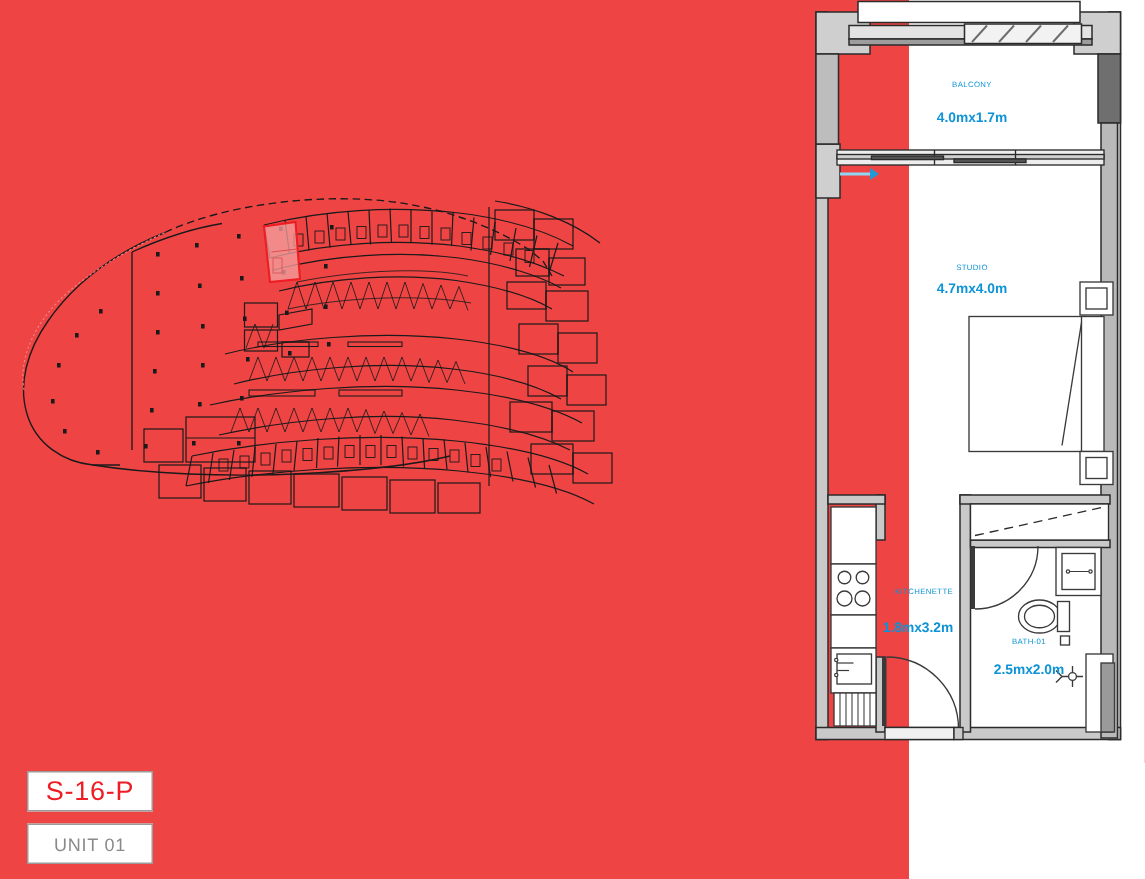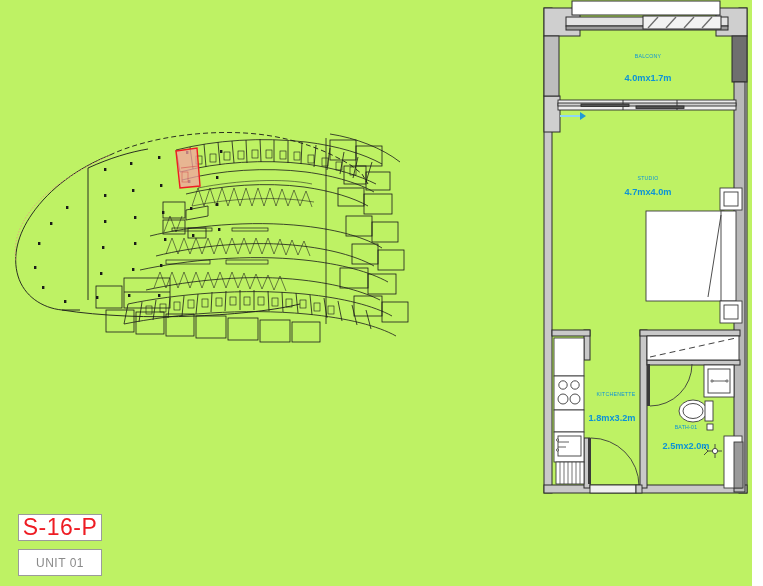--- a/index.html
+++ b/index.html
@@ -2,21 +2,21 @@
 <html><head>
 <meta charset="utf-8">
 <title>Unit Floor Plan</title>
 <style>
   html,body{margin:0;padding:0;background:#ffffff;}
   body{
     width:763px;height:586px;
     font-family:"Liberation Sans", sans-serif;
     overflow:hidden;position:relative;
   }
-  #sheet{position:absolute;left:0;top:0;width:752px;height:586px;background:#bef264;}
+  #sheet{position:absolute;left:0;top:0;width:606px;height:586px;background:#ef4444;}
 
   
   #keyplan{position:absolute;left:0;top:110;width:420px;height:240px;}
   #keyplan-svg{display:block;}
 
   
   #unitplan{position:absolute;left:536px;top:0px;width:227px;height:500px;}
   #unitplan-svg{display:block;}
 
   
@@ -24,21 +24,21 @@
   .legend-box{
     border:1px solid #9b9b9b;
     background:#ffffff;
     box-sizing:border-box;
     height:27px;
     width:84px;
     display:flex;align-items:center;justify-content:center;
     margin-bottom:8px;
     letter-spacing:.5px;
   }
-  #code-box{font-size:23px;color:#ee1c23;}
+  #code-box{font-size:18px;color:#ee1c23;}
   #unit-box{font-size:12px;color:#8a8a8a;}
 
   
   .rm-name{font-size:5.2px;fill:#0d93d6;font-family:"Liberation Sans",sans-serif;letter-spacing:.25px;}
   .rm-dim{font-size:9.2px;fill:#0d93d6;font-family:"Liberation Sans",sans-serif;font-weight:bold;}
 </style>
 </head>
 <body>
 
 <div id="sheet">

